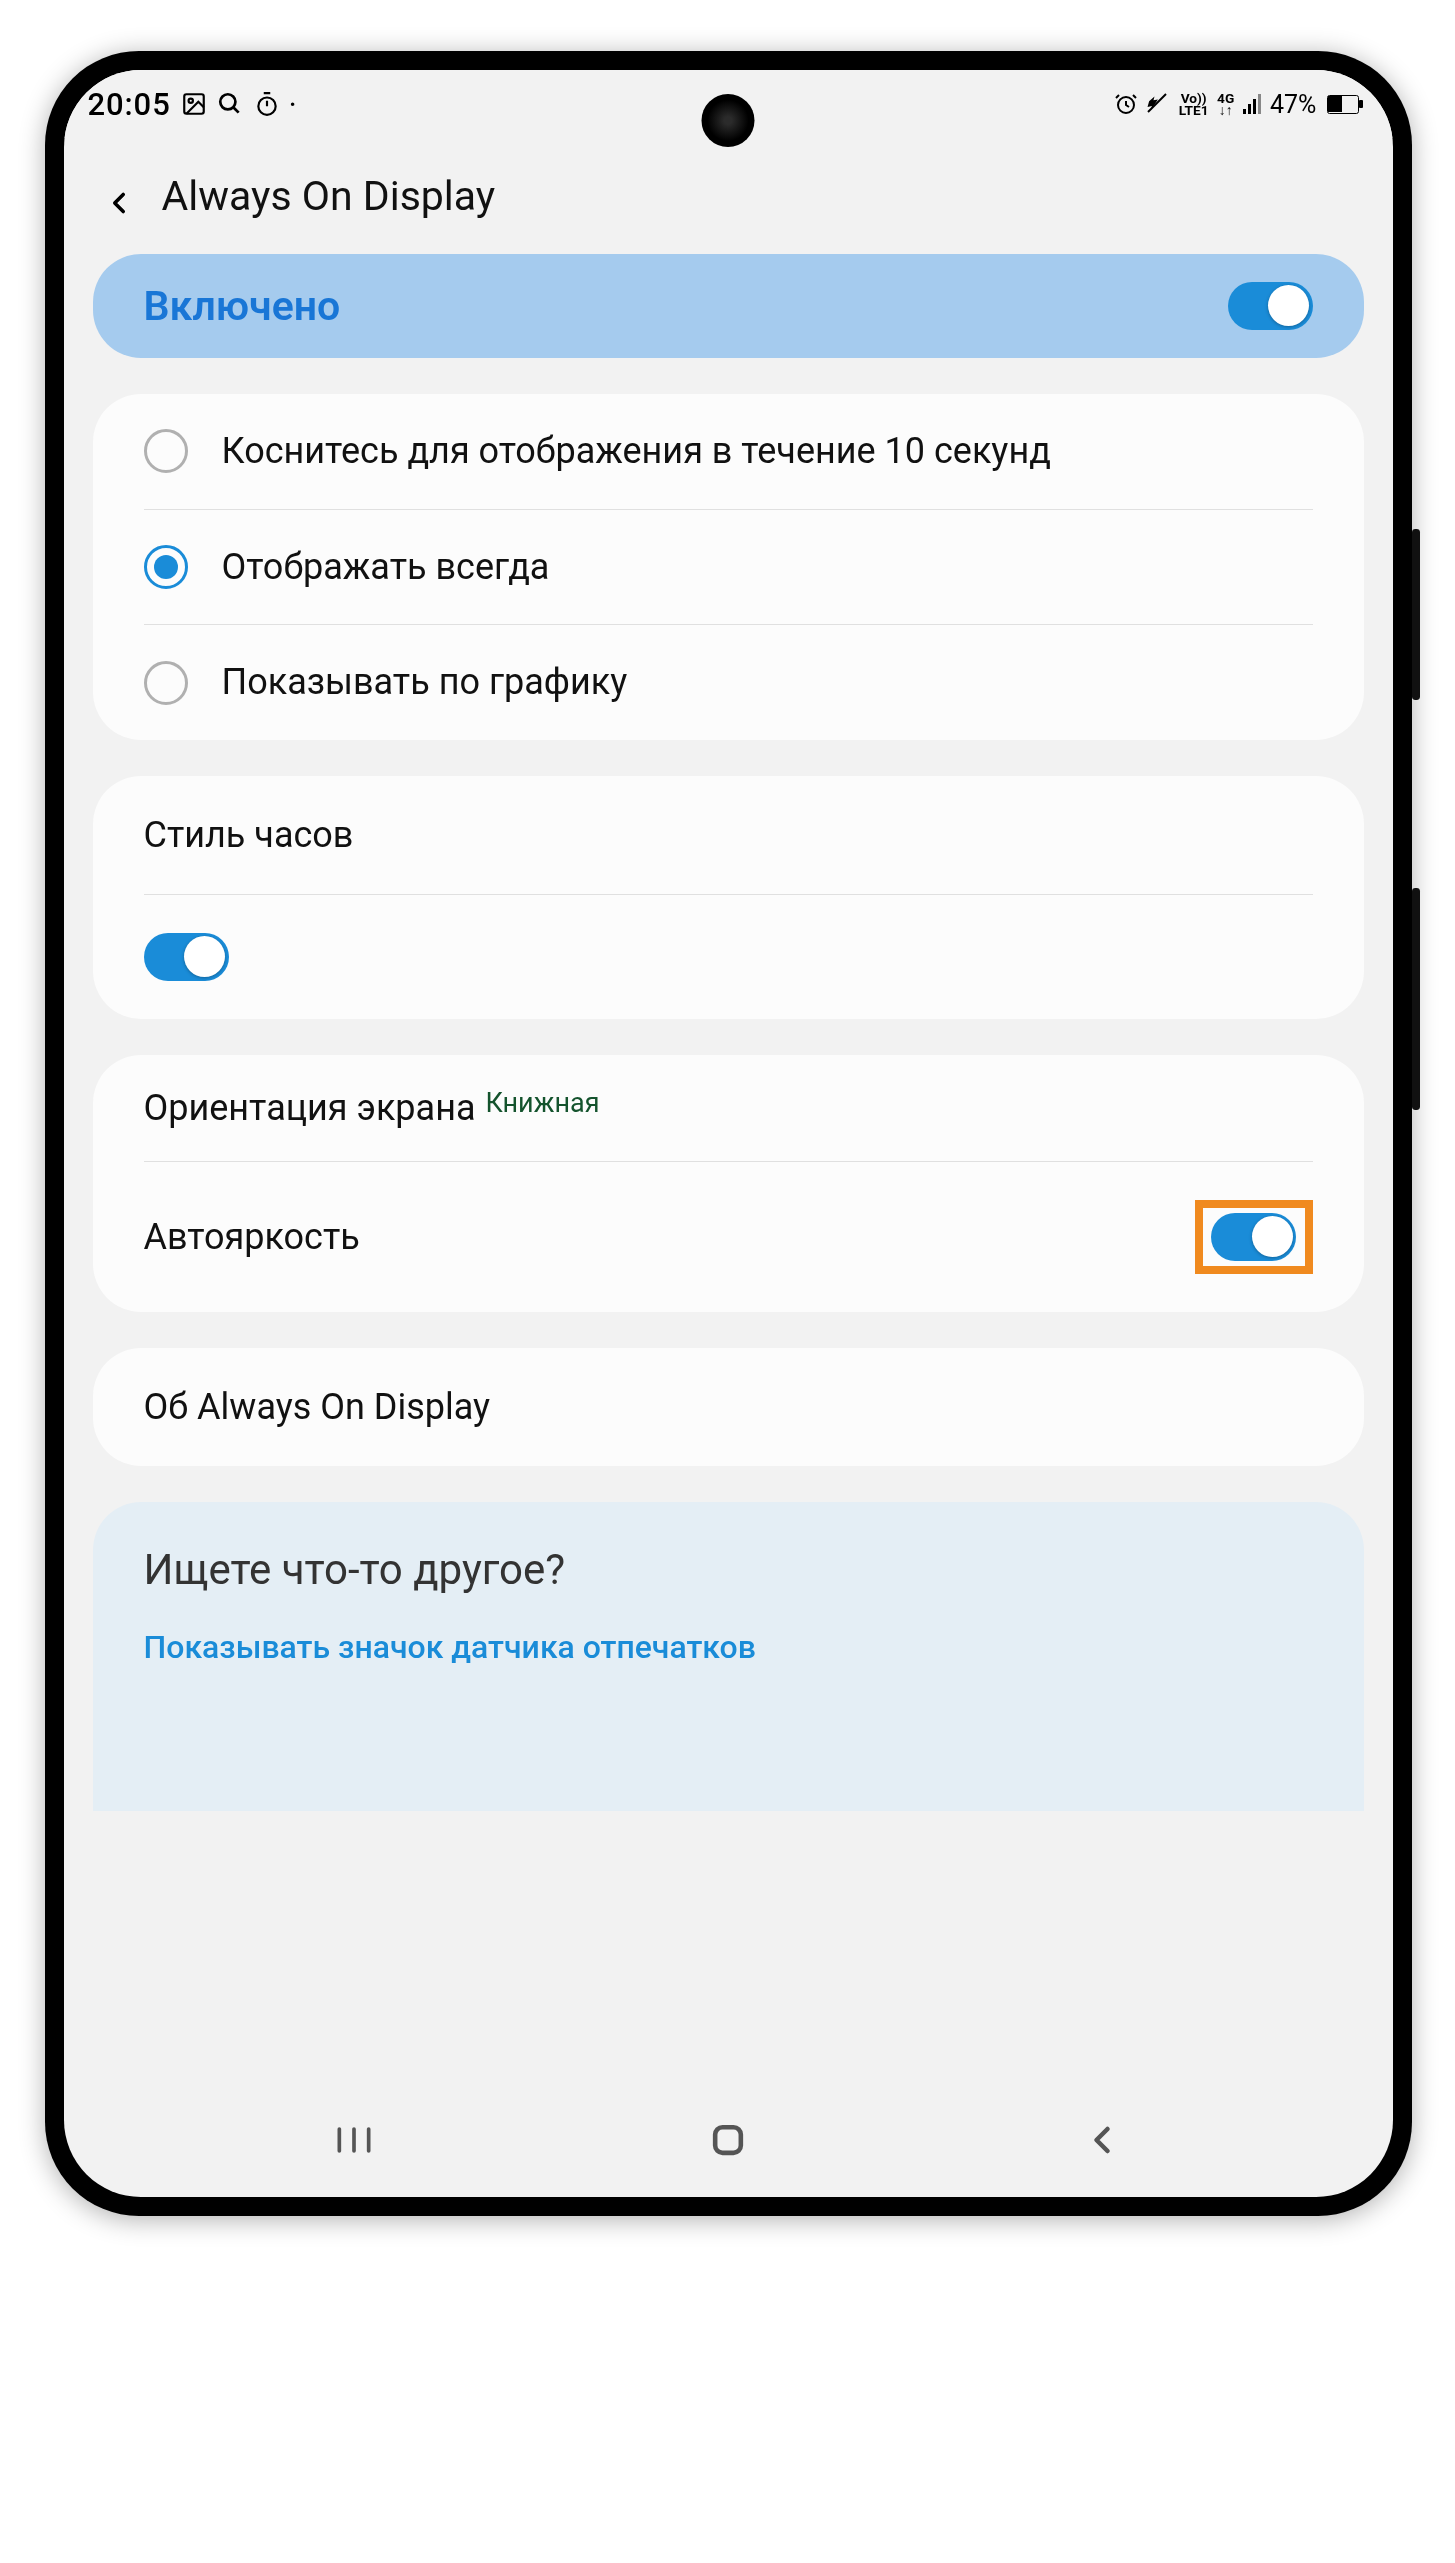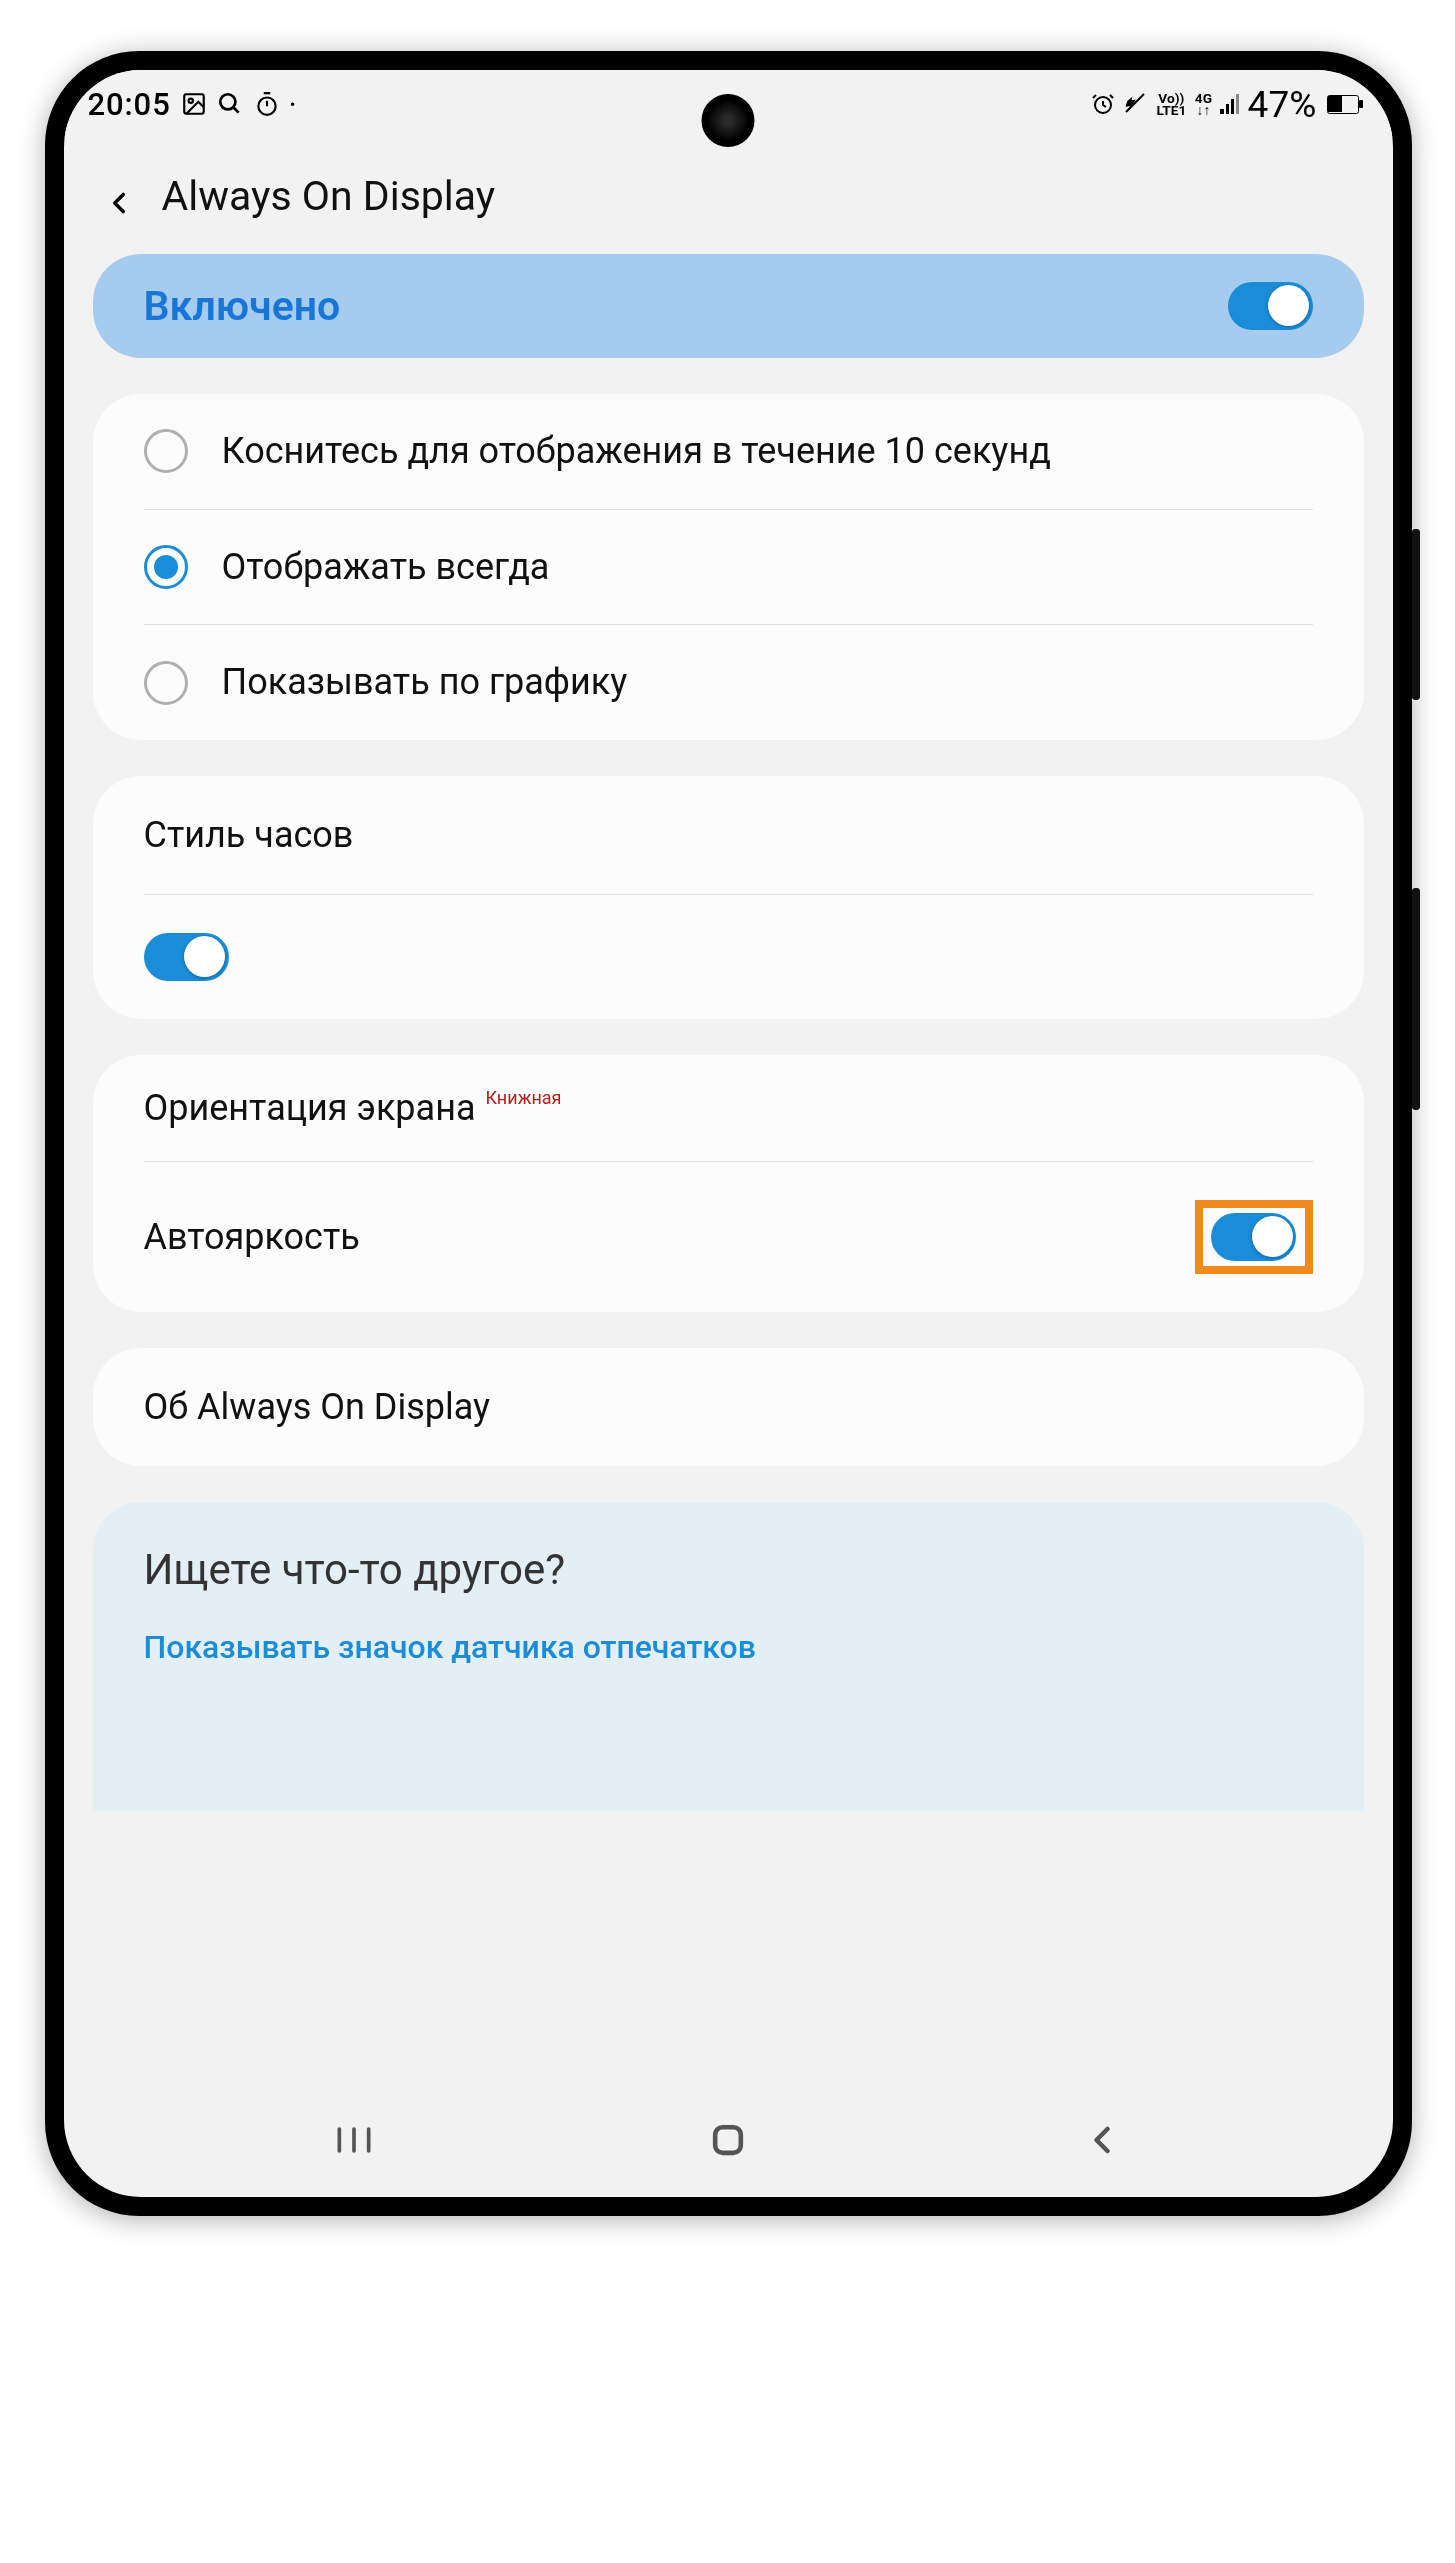--- a/index.html
+++ b/index.html
@@ -130,21 +130,21 @@
     display:flex; align-items:center; justify-content:center;
   }
   .radio.selected { border-color:#1a8cd8; }
   .radio.selected::after { content:""; width:24px; height:24px; background:#1a8cd8; border-radius:50%; }
   .radio-label { font-size:36px; color:#111; line-height:1.3; }
   .setting-row {
     display:flex; align-items:center; justify-content:space-between; padding:38px 51px;
   }
   .setting-col { display:flex; flex-direction:row; padding:32px 51px; gap:10px; }
   .setting-label { font-size:36px; color:#111; }
-  .setting-sub { font-size:18px; color:#b91c1c; }
+  .setting-sub { font-size:27px; color:#14532d; }
   .card-help {
     background:#e4eef5; border-radius:48px 48px 0 0; padding:43px 51px 145px 51px;
     display:flex; flex-direction:column; gap:34px;
   }
   .help-title { font-size:42px; color:#333; }
   .help-link { font-size:32px; color:#1a8cd8; font-weight:500; }
   
   .nav-bar {
     position:absolute; bottom:8.5px; left:0; right:0; height:94px;
     display:flex; justify-content:space-around; align-items:center;
@@ -201,21 +201,21 @@
             </svg>
         </span>
         <span class="ic" style="font-size:13.7px;font-weight:700;line-height:0.9;text-align:center">Vo))<br>LTE1</span>
         <span class="ic" style="font-size:13.7px;font-weight:700;line-height:0.9;text-align:center">4G<br>↓↑</span>
         <span class="signal">
             <span></span>
             <span></span>
             <span></span>
             <span></span>
           </span>
-        <span style="font-size:37px">47%</span>
+        <span style="font-size:25px">47%</span>
         <span class="batt">
             <span class="batt-fill"></span>
           </span>
       </div>
     </div>
 
     <div class="header">
       <span class="back-ic">
         <svg width="34" height="34" viewBox="0 0 24 24" fill="none" stroke="#000" stroke-width="2.5" stroke-linecap="round" stroke-linejoin="round">
             <polyline points="15 18 9 12 15 6"></polyline>

